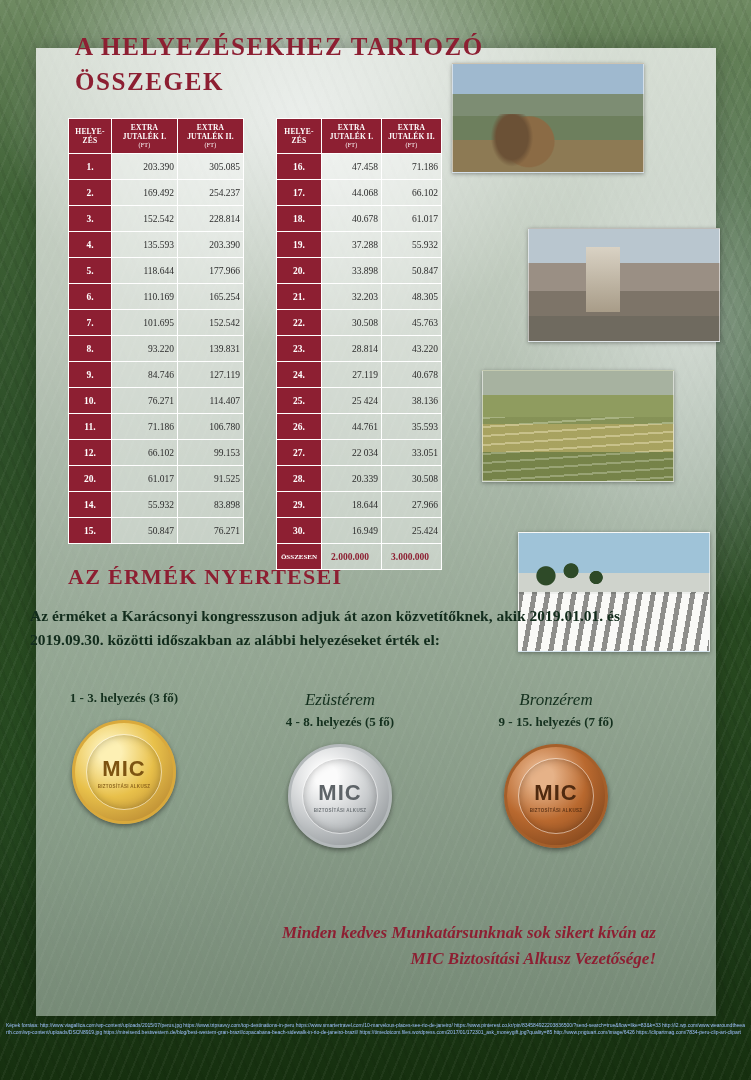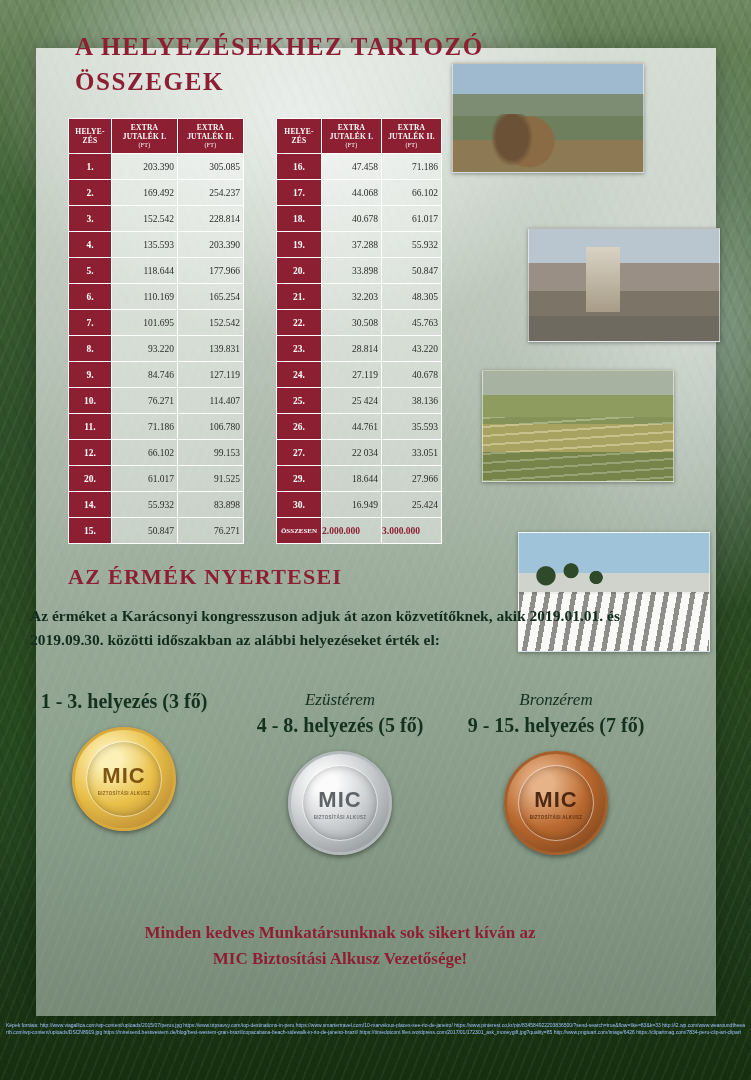--- a/index.html
+++ b/index.html
@@ -138,21 +138,21 @@
   }
   .tbl td.val {
     background: rgba(255,255,255,0.42);
     color: #2b2b2b;
     font-size: 9.5px;
     width: 57px;
     padding: 2px 3px 2px 0;
     text-align: right;
   }
   .tbl tr.total td.rank { font-size: 7px; }
-  .tbl tr.total td.val { color: #8d1f32; font-weight: bold; text-align: left; }
+  .tbl tr.total td.val { color: #8d1f32; font-weight: bold; text-align: center; }
   .tbl-left  { left: 68px;  top: 118px; }
   .tbl-right { left: 276px; top: 118px; }
 
   .tbl-left td.rank { width: 40px; }
   .tbl-left td.val  { width: 62px; }
   .tbl-right td.rank { width: 42px; }
   .tbl-right td.val  { width: 56px; }
 
   
   .subtitle {
@@ -186,21 +186,21 @@
     width: 200px;
     text-align: center;
   }
   .medal-name {
     font-size: 17px;
     font-style: italic;
     color: #14301e;
     margin-bottom: 4px;
   }
   .medal-range {
-    font-size: 20px;
+    font-size: 13px;
     font-weight: bold;
     color: #14301e;
   }
   .medal-disc {
     margin: 14px auto 0;
     width: 98px;
     height: 98px;
     border-radius: 50%;
     position: relative;
     box-shadow: 0 2px 5px rgba(0,0,0,0.45);
@@ -231,26 +231,27 @@
     box-shadow: inset 0 0 8px rgba(0,0,0,0.25);
   }
   .medal-disc .logo { font-size: 22px; }
   .medal-disc .logo-sub { font-size: 4.5px; letter-spacing: .3px; margin-top: 2px; opacity: .85; }
   .gold .inner   { color: #7d5412; }
   .silver .inner { color: #5e6468; }
   .bronze .inner { color: #4f2a10; }
 
   .closing {
     position: absolute;
-    left: 30px;
+    left: 36px;
     top: 920px;
     width: 620px;
-    text-align: center;
+    text-align: right;
     color: #8d1f32;
     font-size: 17px;
+    font-style: italic;
     font-weight: bold;
     line-height: 1.5;
   }
   .sources {
     position: absolute;
     left: 6px;
     top: 1022px;
     width: 740px;
     color: #cfe0ff;
     font-size: 5px;
@@ -433,20 +434,25 @@
         </tr>
         <tr>
           <td class="rank">26.</td>
           <td class="val">44.761</td>
           <td class="val">35.593</td>
         </tr>
         <tr>
           <td class="rank">27.</td>
           <td class="val">22 034</td>
           <td class="val">33.051</td>
+        </tr>
+        <tr>
+          <td class="rank">28.</td>
+          <td class="val">20.339</td>
+          <td class="val">30.508</td>
         </tr>
         <tr>
           <td class="rank">29.</td>
           <td class="val">18.644</td>
           <td class="val">27.966</td>
         </tr>
         <tr>
           <td class="rank">30.</td>
           <td class="val">16.949</td>
           <td class="val">25.424</td>

